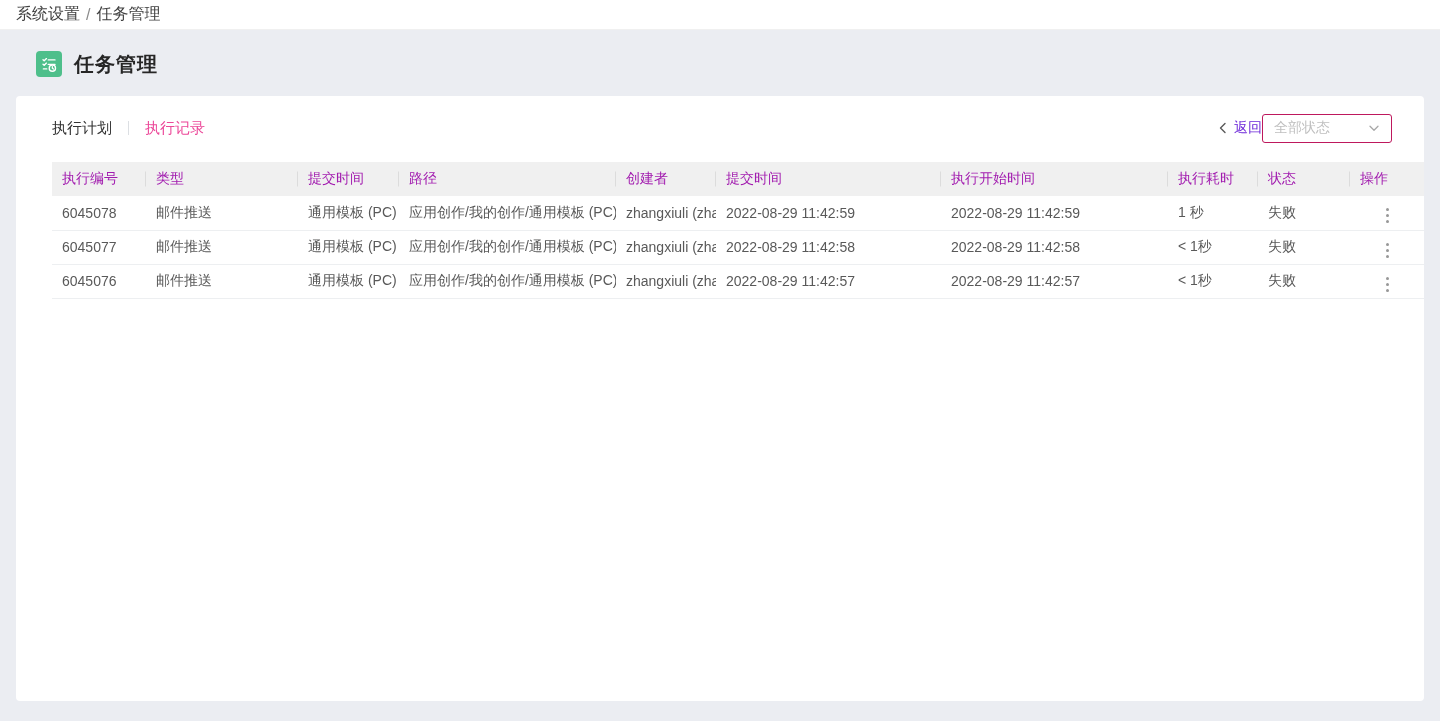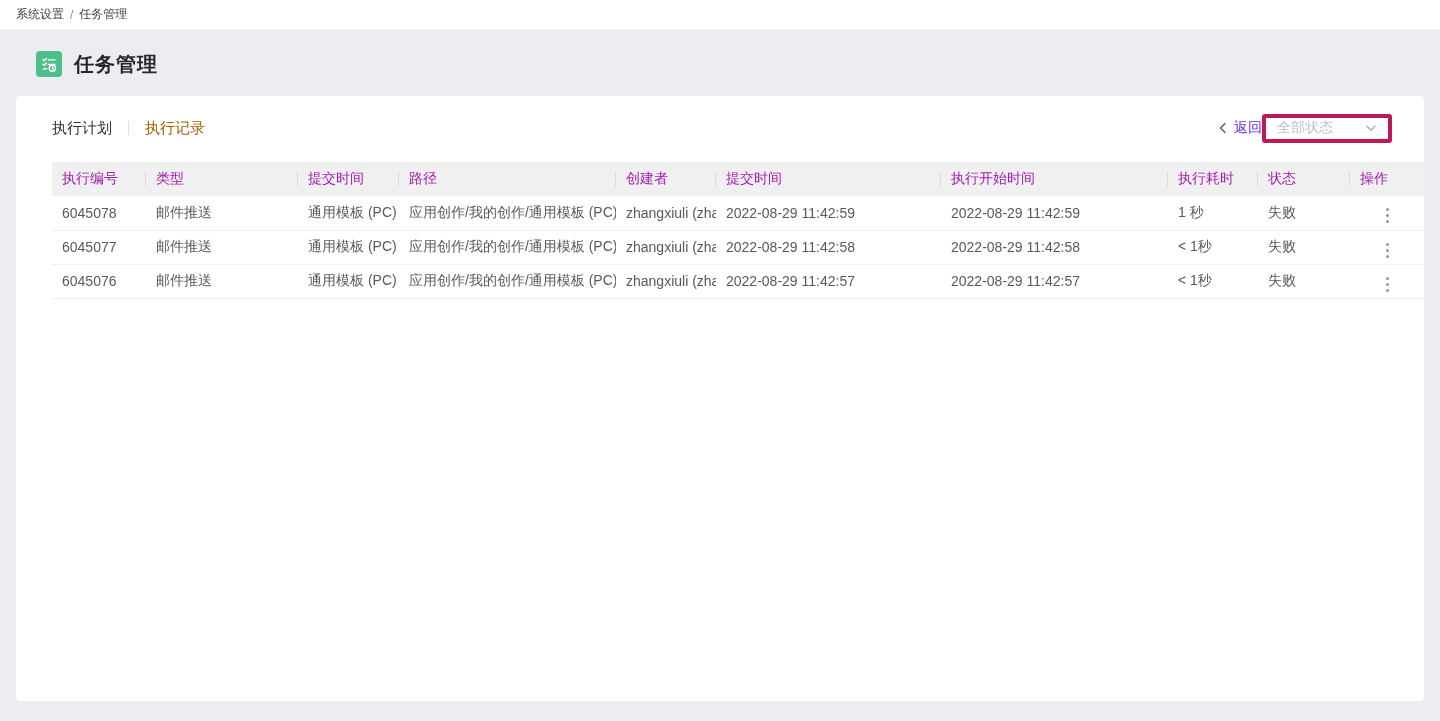--- a/index.html
+++ b/index.html
@@ -6,21 +6,21 @@
   html,body { width:1440px; height:721px; overflow:hidden; }
   body {
     font-family:"Liberation Sans","DejaVu Sans",sans-serif;
     background:#ebedf2;
     color:#595959;
   }
   
   .topbar {
     height:30px; background:#ffffff;
     display:flex; align-items:center;
-    padding:0 16px; font-size:12px; color:#404040;
+    padding:0 16px; font-size:16px; color:#404040;
     border-bottom:1px solid #f0f0f0;
     text-align:right;
   }
   .topbar .sep { margin:0 6px; color:#8c8c8c; }
   
   .title-row {
     display:flex; align-items:center;
     margin:21px 0 0 36px; height:26px;
   }
   .title-icon {
@@ -39,32 +39,32 @@
     height:605px; background:#ffffff; border-radius:4px;
   }
   .card-header {
     display:flex; align-items:center; justify-content:space-between;
     padding:18px 32px 0 36px; height:46px;gap:48px;
   }
   .tabs { display:flex; align-items:center; }
   .tab {
     font-size:15px; color:#333333; cursor:pointer; font-weight:500;
   }
-  .tab.active { color:#a16207; }
+  .tab.active { color:#ec4899; }
   .tab-divider {
     width:1px; height:14px; background:#dcdfe3; margin:0 16px;
   }
   .controls { display:flex; align-items:center; }
   .back {
     display:flex; align-items:center; font-size:14px; color:#6d28d9;
     cursor:pointer; 
   }
   .back svg { margin-right:5px; }
   .select {
-    width:130px; height:29px; border:4px solid #be185d; border-radius:3px;
+    width:130px; height:29px; border:1px solid #be185d; border-radius:3px;
     display:flex; align-items:center; justify-content:space-between;
     padding:0 11px; font-size:14px; color:#bfbfbf; cursor:pointer;
     background:#fff;
   }
   
   .table-wrap { margin:20px 32px 0 36px; }
   table { width:1372px; border-collapse:collapse; table-layout:fixed; }
   th {
     background:#f0f0f0; height:34px; text-align:left;
     font-size:14px; font-weight:400; color:#a21caf;

